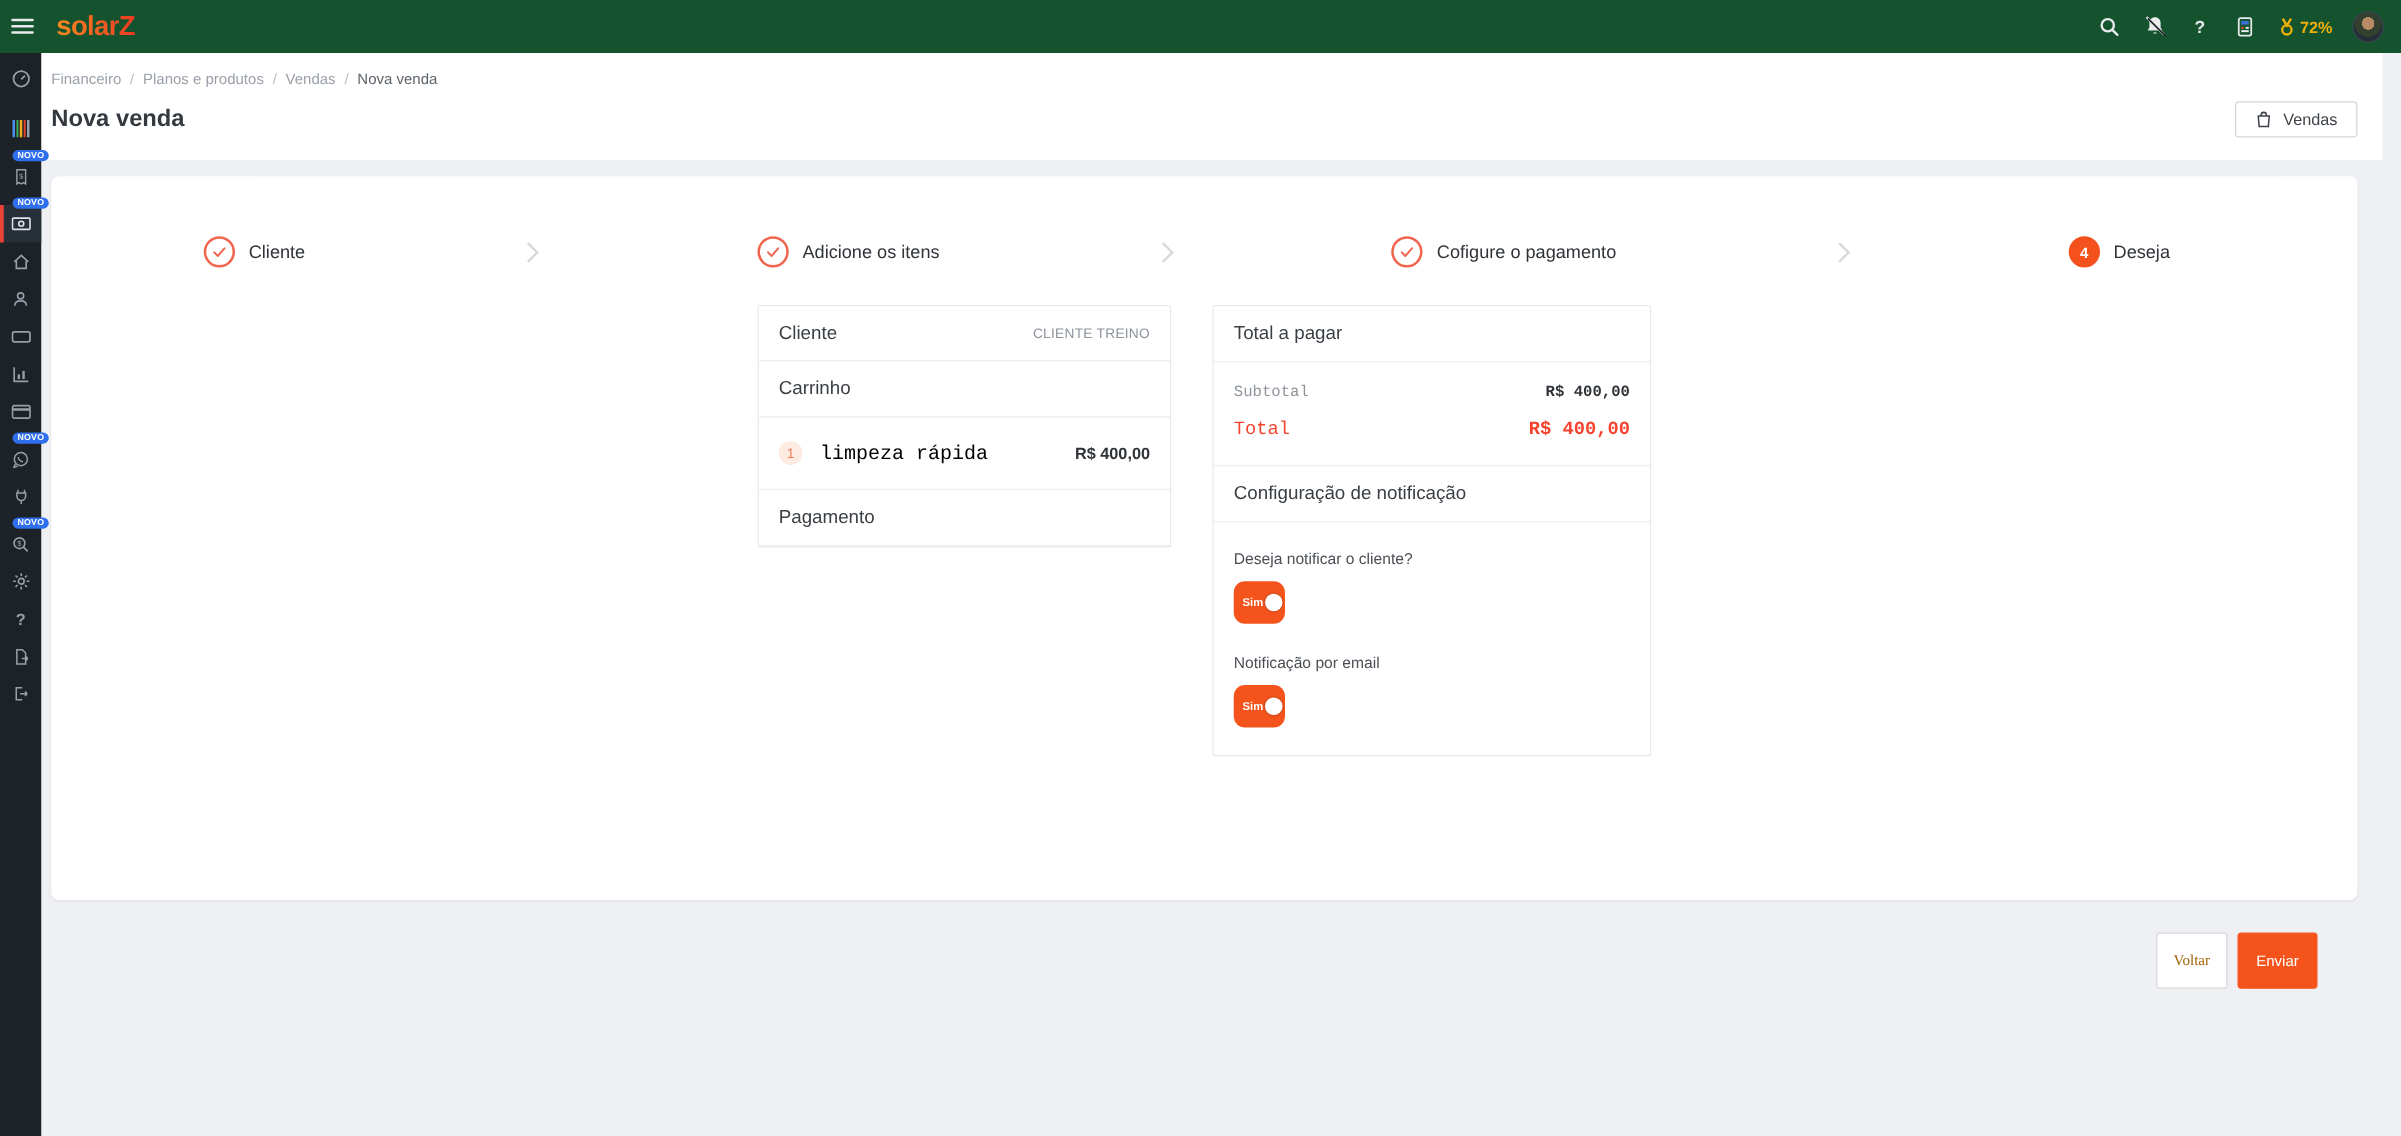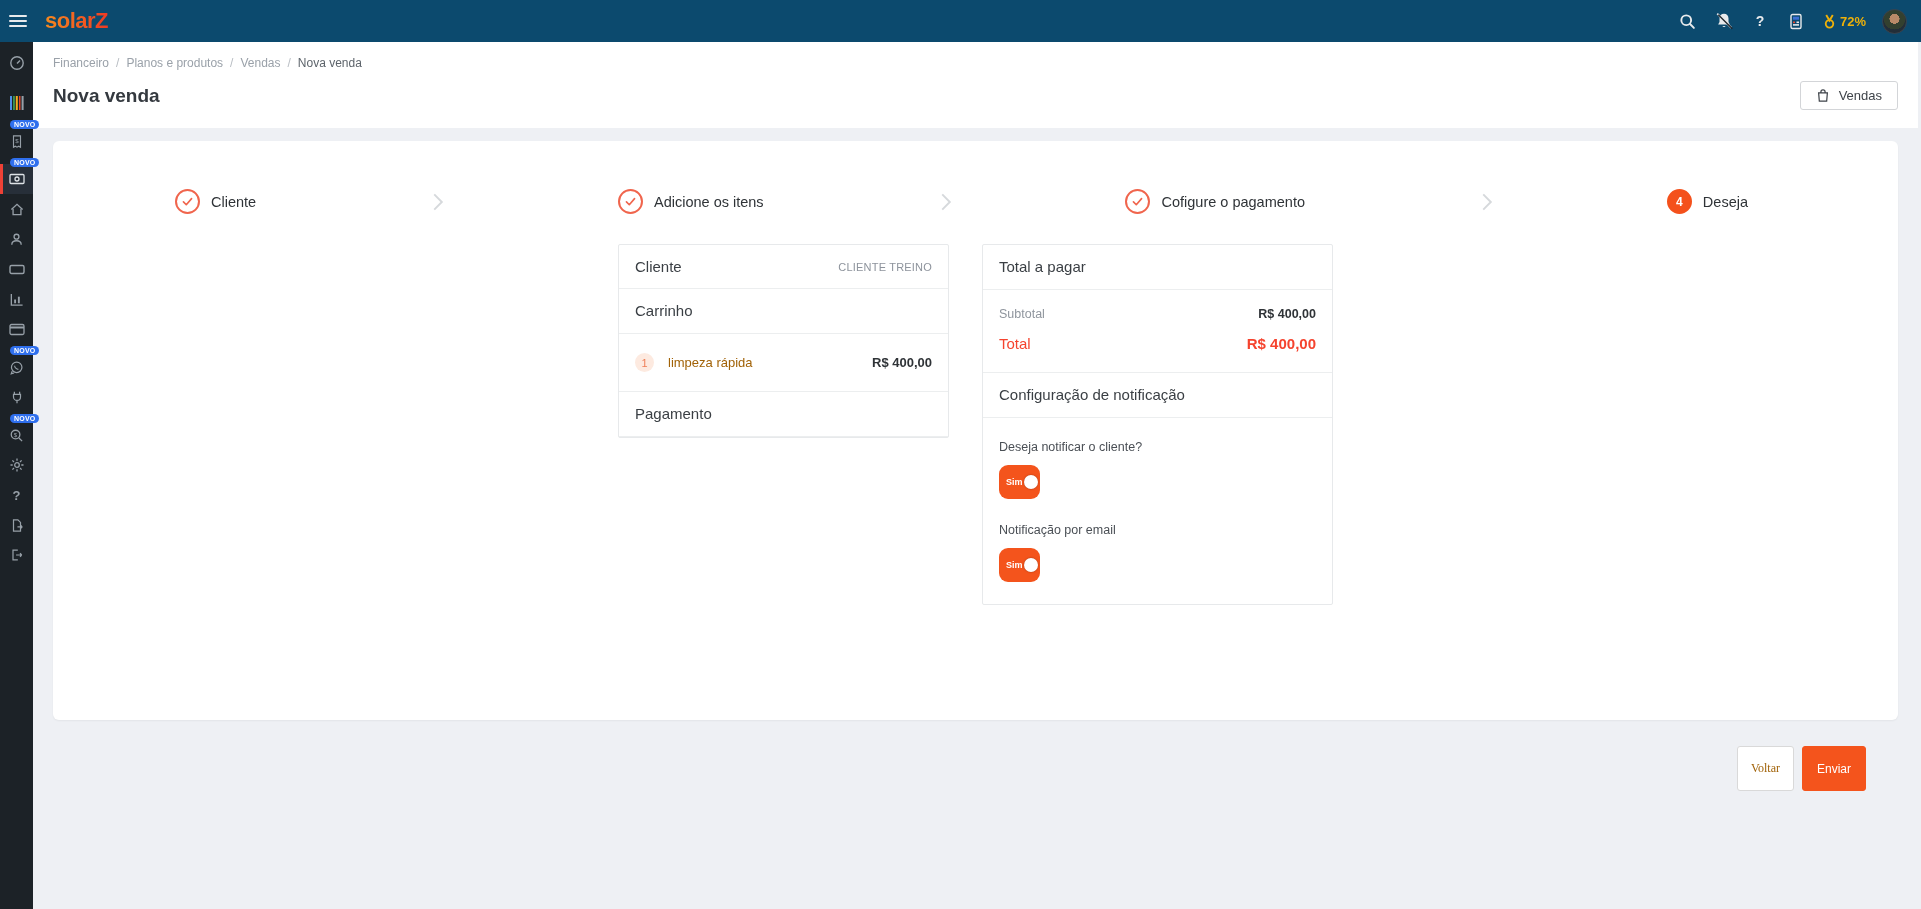--- a/index.html
+++ b/index.html
@@ -1,19 +1,19 @@
 <!DOCTYPE html>
 <html><head>
 <meta charset="utf-8">
 <style>
   * { margin:0; padding:0; box-sizing:border-box; }
   html,body { width:1921px; height:909px; overflow:hidden; font-family:"Liberation Sans", sans-serif; background:#eef0f4; }
 
   
-  .topbar { position:fixed; top:0; left:0; width:1921px; height:42px; background:#0c4a6e; display:flex; align-items:center; z-index:30; }
+  .topbar { position:fixed; top:0; left:0; width:1921px; height:42px; background:#14532d; display:flex; align-items:center; z-index:30; }
   .hamburger { width:18px; height:12px; margin-left:9px; display:flex; flex-direction:column; justify-content:space-between; cursor:pointer; }
   .hamburger span { display:block; height:2px; background:#e8eaec; border-radius:1px; }
   .logo { margin-left:18px; font-size:22px; font-weight:bold; letter-spacing:-.5px;
           background:linear-gradient(90deg,#f58a1f,#ee3a24); -webkit-background-clip:text; background-clip:text; color:transparent; }
   .topbar-spacer { flex:1; }
   .search-box { width:306px; height:25px; background:#2b313d; border:none; border-radius:3px; color:#cfd6e0;
                 font-size:12px; padding:0 10px; outline:none; font-family:"Liberation Sans",sans-serif; }
   .search-box::placeholder { color:#77808f; }
   .tb-icons { display:flex; align-items:center; gap:16px; margin:0 14px 0 20px; }
   .tb-icon { width:20px; height:20px; display:flex; align-items:center; justify-content:center; cursor:pointer; color:#e8eaec; }
@@ -26,21 +26,21 @@
   
   .sidebar { position:fixed; top:42px; left:0; width:33px; height:867px; background:#1c2227; display:flex; flex-direction:column; align-items:stretch; padding-top:6px; z-index:20; }
   .sb-item { position:relative; height:30px; display:flex; align-items:center; justify-content:center; cursor:pointer; color:#97a0a8; }
   .sb-item.active { background:#272f39; box-shadow:inset 3px 0 0 #ee4136; color:#dde2e6; }
   .sb-item svg { display:block; }
   .novo { position:absolute; top:-6px; left:10px; background:#2f6fed; color:#fff; font-size:7px; font-weight:bold;
           padding:1px 4px; border-radius:6px; letter-spacing:.2px; z-index:2; }
   .sb-q { font-size:13px; font-weight:bold; color:#97a0a8; }
 
   
-  .content { margin-left:30px; margin-top:42px; width:1888px; height:867px; }
+  .content { margin-left:18px; margin-top:42px; width:1888px; height:867px; }
   .page-header { background:#fff; height:86px; padding:14px 20px 0 23px; }
   .breadcrumb { font-size:12px; color:#9aa1a9; display:flex; gap:7px; align-items:center; }
   .breadcrumb .crumb { cursor:pointer; }
   .breadcrumb .sep { color:#b8bdc3; }
   .breadcrumb .current { color:#5d646b; cursor:default; }
   .header-row { display:flex; align-items:center; justify-content:space-between; margin-top:11px; }
   .page-title { font-size:19px; font-weight:bold; color:#34393f; }
   .vendas-btn { display:flex; align-items:center; gap:9px; background:#fff; border:1px solid #d3d5d8; border-radius:3px;
                 padding:6px 15px; font-size:13px; color:#3e4349; cursor:pointer; }
 
@@ -61,24 +61,24 @@
   .panel.left { width:331px; }
   .panel.right { width:351px; }
   .sec { padding:13px 16px; }
   .sec-head { font-size:15px; color:#3a3f44; }
   .row-split { display:flex; justify-content:space-between; align-items:center; }
   .divider { height:1px; background:#eceeef; }
   .muted-caps { font-size:11px; color:#8d939c; letter-spacing:.2px; }
   .item-row { display:flex; align-items:center; padding:19px 16px; }
   .qty-badge { width:19px; height:19px; border-radius:50%; background:#fdeae0; color:#ef7d55; font-size:11px;
                display:flex; align-items:center; justify-content:center; margin-right:14px; flex:none; }
-  .item-name { font-size:13px; color:#a16207; flex:1; }
+  .item-name { font-size:16px; color:#000000; flex:1;font-family:Liberation Mono, monospace; }
   .item-price { font-size:13px; font-weight:bold; color:#2f3337; }
   .kv-rows { padding:15px 16px 18px; display:flex; flex-direction:column; gap:4px; }
-  .kv { display:flex; justify-content:space-between; align-items:center; }
+  .kv { display:flex; justify-content:space-between; align-items:center;font-family:Liberation Mono, monospace; }
   .kv .k { font-size:12.5px; color:#8f959d; }
   .kv .v { font-size:12.5px; font-weight:bold; color:#2f3337; text-align:right; }
   .totals { padding:17px 16px 20px; display:flex; flex-direction:column; gap:14px; }
   .total-line .k, .total-line .v { color:#f5432e; font-size:15px; }
   .total-line .v { font-weight:bold; }
 
   .notif-sec { padding:22px 16px 20px; }
   .toggle-group { margin-bottom:24px; }
   .toggle-group:last-child { margin-bottom:2px; }
   .toggle-label { font-size:12.5px; color:#4a4f55; margin-bottom:11px; }

